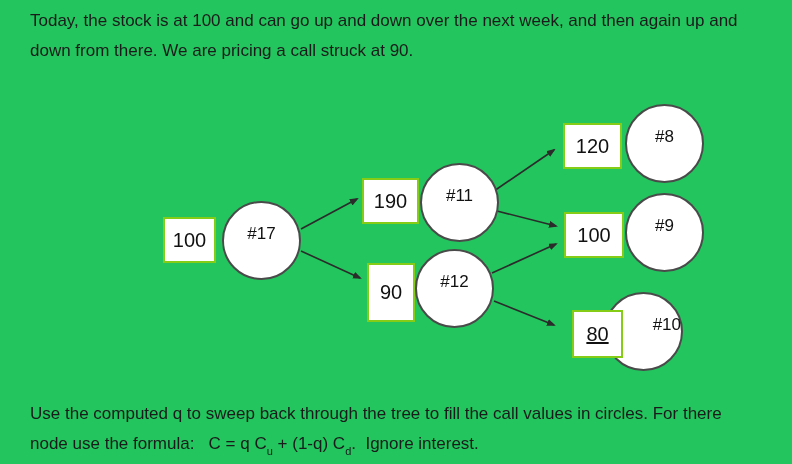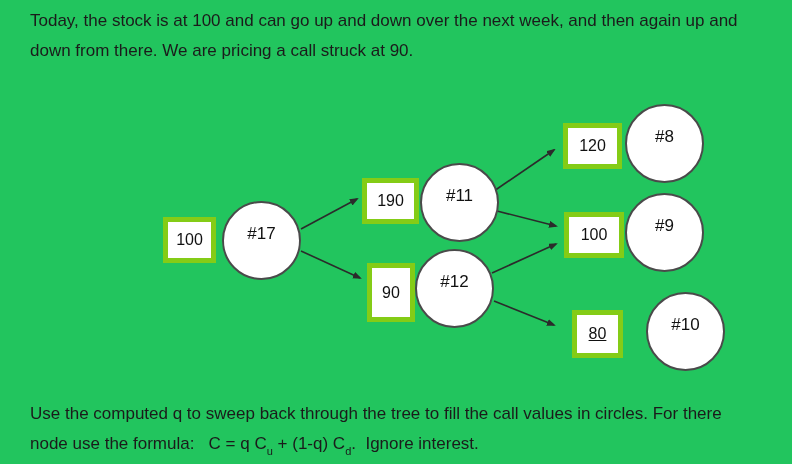--- a/index.html
+++ b/index.html
@@ -35,25 +35,25 @@
     width: 792px; height: 464px;
   }
   .arrow-layer {
     position: absolute;
     left: 0; top: 0;
     pointer-events: none;
   }
   .price-box {
     position: absolute;
     background: #ffffff;
-    border: 5px solid #84cc16;
+    border: 2px solid #84cc16;
     display: flex;
     align-items: center;
     justify-content: center;
-    font-size: 16px;
+    font-size: 20px;
     color: #111111;
     z-index: 2;
   }
   .call-circle {
     position: absolute;
     background: #ffffff;
     border: 2px solid #4a4a4a;
     border-radius: 50%;
     display: flex;
     align-items: center;
@@ -68,21 +68,21 @@
   .circ-root     { left: 222px; top: 201px; width: 79px; height: 79px; }
   .rect-up       { left: 362px; top: 178px; width: 57px; height: 46px; }
   .circ-up       { left: 420px; top: 163px; width: 79px; height: 79px; align-items: center; }
   .rect-down     { left: 367px; top: 263px; width: 48px; height: 59px; text-align: center; }
   .circ-down     { left: 415px; top: 249px; width: 79px; height: 79px; }
   .rect-upup     { left: 563px; top: 123px; width: 59px; height: 46px; }
   .circ-upup     { left: 625px; top: 104px; width: 79px; height: 79px; }
   .rect-updown   { left: 564px; top: 212px; width: 60px; height: 46px; }
   .circ-updown   { left: 625px; top: 193px; width: 79px; height: 79px; }
   .rect-downdown { left: 572px; top: 310px; width: 51px; height: 48px; text-decoration: underline; }
-  .circ-downdown { left: 646px; top: 292px; width: 79px; height: 79px; }
+  .circ-downdown { left: 604px; top: 292px; width: 79px; height: 79px; justify-content: flex-end; }
 </style>
 </head>
 <body>
 
 <div class="page">
 
   <p class="para intro">
     <span class="line">Today, the stock is at 100 and can go up and down over the next week, and then again up and</span>
     <span class="line">down from there. We are pricing a call struck at 90.</span>
   </p>

